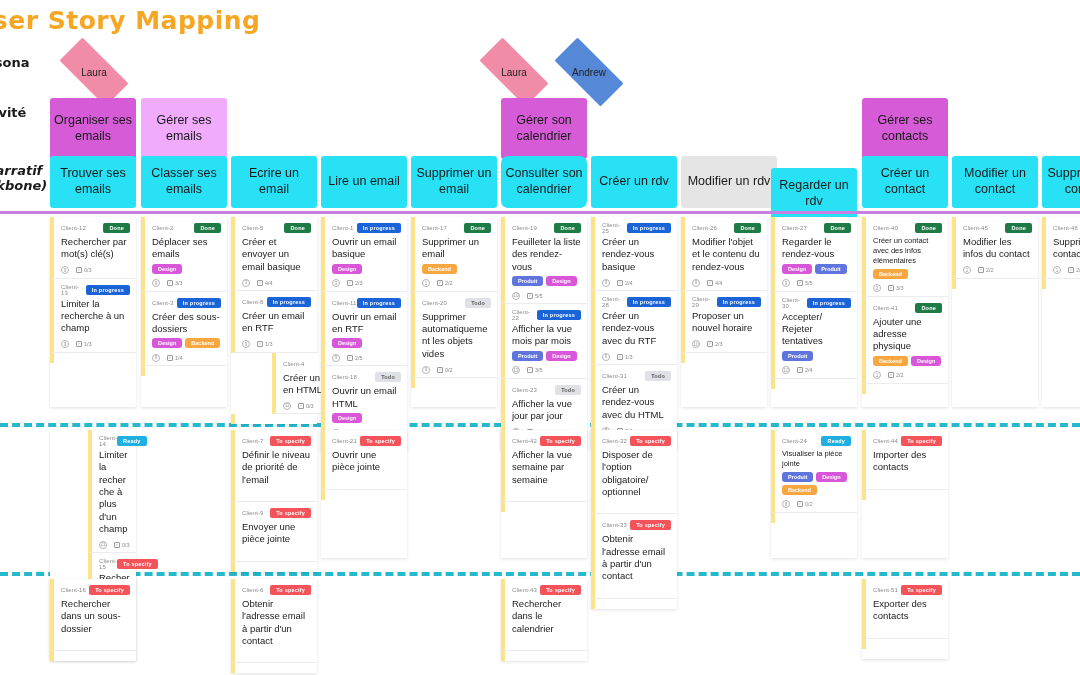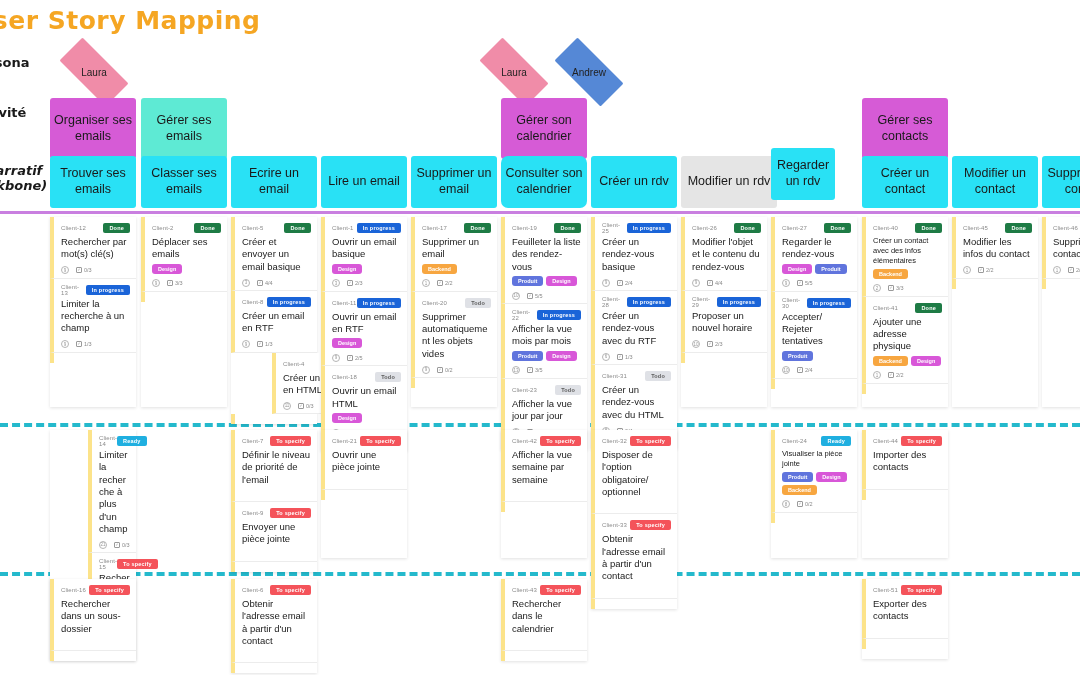--- a/index.html
+++ b/index.html
@@ -143,34 +143,34 @@
         <div class="dia" style="background: rgb(240, 140, 168);"></div>
         <div class="ptxt">Laura</div>
       </div>
       <div class="persona" style="left: 543px; top: 49px; width: 92px;">
         <div class="dia" style="background: rgb(85, 136, 214);"></div>
         <div class="ptxt">Andrew</div>
       </div>
     </div>
   <div id="activities-layer">
       <div class="activity" style="left: 50px; top: 98px; width: 86px; background: rgb(214, 91, 214);">Organiser ses emails</div>
-      <div class="activity" style="left: 141px; top: 98px; width: 86px; background: #5eead4;">Gérer ses emails</div>
+      <div class="activity" style="left: 141px; top: 98px; width: 86px; background: #f0abfc;">Gérer ses emails</div>
       <div class="activity" style="left: 501px; top: 98px; width: 86px; background: rgb(214, 91, 214);">Gérer son calendrier</div>
       <div class="activity" style="left: 862px; top: 98px; width: 86px; background: rgb(214, 91, 214);">Gérer ses contacts</div>
     </div>
   <div id="tasks-layer">
       <div class="task" style="left: 50px; top: 156px; width: 86px; background: rgb(41, 225, 245);">Trouver ses emails</div>
       <div class="task" style="left: 141px; top: 156px; width: 86px; background: rgb(41, 225, 245);">Classer ses emails</div>
       <div class="task" style="left: 231px; top: 156px; width: 86px; background: rgb(41, 225, 245);">Ecrire un email</div>
       <div class="task" style="left: 321px; top: 156px; width: 86px; background: rgb(41, 225, 245);">Lire un email</div>
       <div class="task" style="left: 411px; top: 156px; width: 86px; background: rgb(41, 225, 245);">Supprimer un email</div>
       <div class="task" style="left: 501px; top: 156px; width: 86px; background: rgb(41, 225, 245); border-radius: 7px;">Consulter son calendrier</div>
       <div class="task" style="left: 591px; top: 156px; width: 86px; background: rgb(41, 225, 245);">Créer un rdv</div>
       <div class="task" style="left: 681px; top: 156px; width: 96px; background: #e5e5e5;">Modifier un rdv</div>
-      <div class="task" style="left: 771px; top: 148px; width: 64px; background: rgb(41, 225, 245);">Regarder un rdv</div>
+      <div class="task" style="left: 771px; top: 168px; width: 86px; background: rgb(41, 225, 245);">Regarder un rdv</div>
       <div class="task" style="left: 862px; top: 156px; width: 86px; background: rgb(41, 225, 245);">Créer un contact</div>
       <div class="task" style="left: 952px; top: 156px; width: 86px; background: rgb(41, 225, 245);">Modifier un contact</div>
       <div class="task" style="left: 1042px; top: 156px; width: 86px; background: rgb(41, 225, 245);">Supprimer un contact</div>
     </div>
 
   <div class="sep-solid" style="top:211px;"></div>
   <div class="sep-dash" style="top:423px;"></div>
   <div class="sep-dash" style="top:572px;"></div>
 
   <div id="cards-layer">
@@ -216,20 +216,38 @@
             <span class="tag" style="background: rgb(216, 87, 216);">Design</span>
           </div>
           <div class="card-foot">
             <span class="avatar">9</span>
             <span class="chk">
               <span class="box">✓</span>
               <span>3/3</span>
             </span>
           </div>
         </div>
+        <div class="card" style="border-left-color: rgb(252, 227, 138);">
+          <div class="card-top">
+            <span class="card-id">Client-3</span>
+            <span class="badge" style="background: rgb(26, 100, 216);">In progress</span>
+          </div>
+          <div class="card-title">Créer des sous-dossiers</div>
+          <div class="tags">
+            <span class="tag" style="background: rgb(216, 87, 216);">Design</span>
+            <span class="tag" style="background: rgb(247, 166, 64);">Backend</span>
+          </div>
+          <div class="card-foot">
+            <span class="avatar">9</span>
+            <span class="chk">
+              <span class="box">✓</span>
+              <span>1/4</span>
+            </span>
+          </div>
+        </div>
         <div class="stack-pad" style="height: 10px; border-left: 4px solid rgb(252, 227, 138);"></div>
       </div>
       <div class="cardstack" style="left: 231px; top: 217px; width: 86px; min-height: 190px; background: rgb(255, 255, 255); box-shadow: rgba(0, 0, 0, 0.12) 0px 1px 3px;">
         <div class="card" style="border-left-color: rgb(252, 227, 138);">
           <div class="card-top">
             <span class="card-id">Client-5</span>
             <span class="badge" style="background: rgb(30, 123, 69);">Done</span>
           </div>
           <div class="card-title">Créer et envoyer un email basique</div>
           <div class="card-foot">

